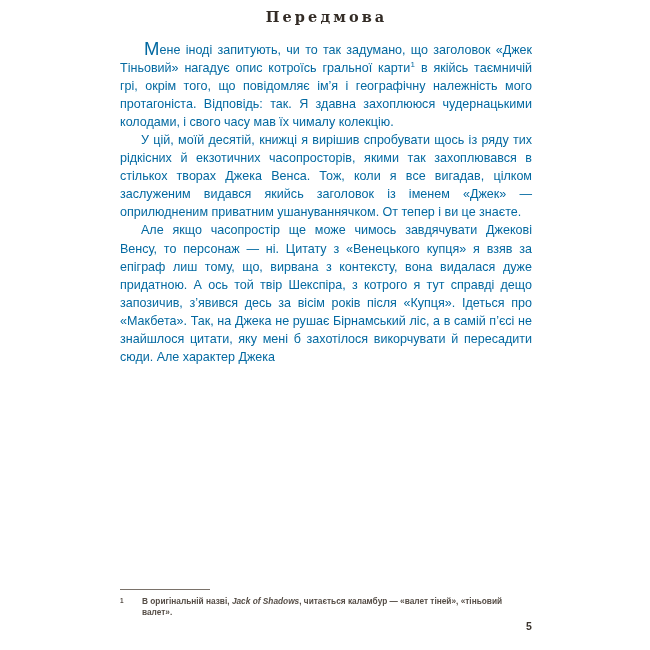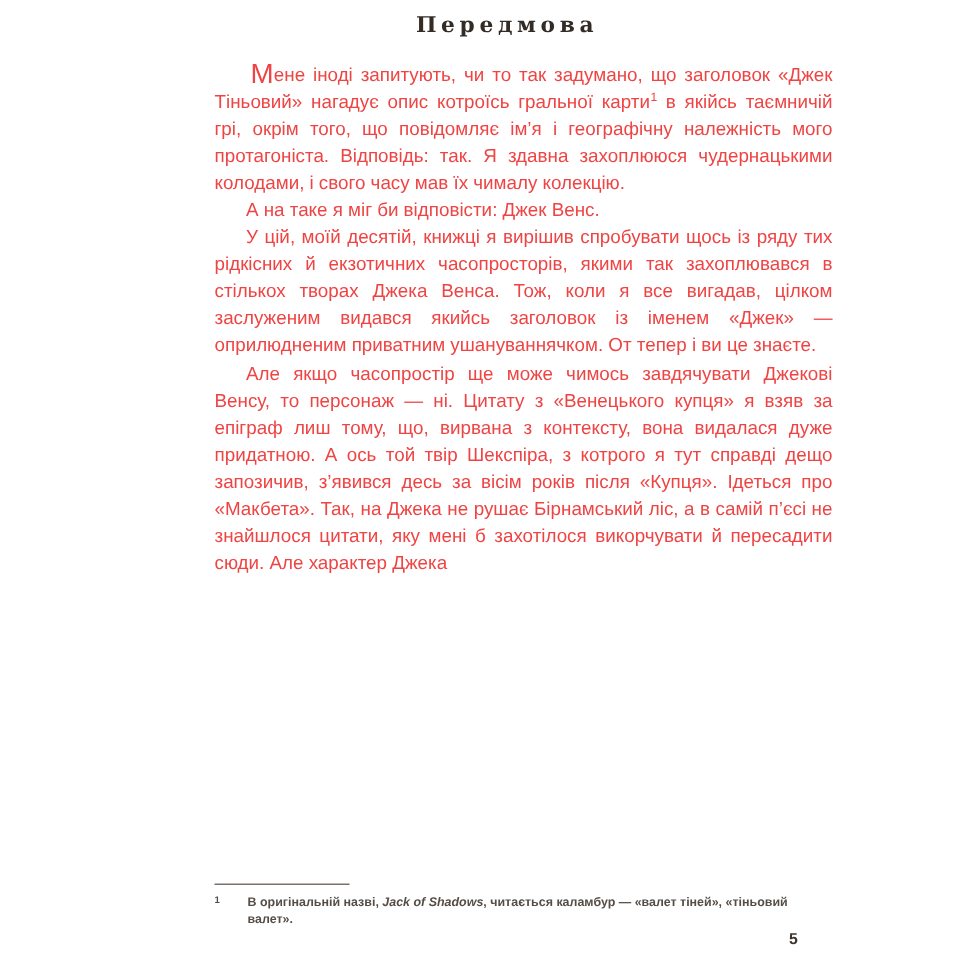--- a/index.html
+++ b/index.html
@@ -14,21 +14,20 @@
     font-family: "Liberation Sans", "DejaVu Sans", sans-serif;
     color: #3b342e;
     overflow: hidden;
     position: relative;
     -webkit-font-smoothing: antialiased;
   }
 
   .page {
     position: absolute;
     inset: 0;
-    margin-left: 23px;
   }
 
   
   .page-title {
     position: absolute;
     top: 8px;
     left: 0;
     right: 0;
     text-align: center;
     font-family: "DejaVu Serif", "Liberation Serif", serif;
@@ -49,21 +48,21 @@
 
   p.body-par {
     margin: 0;
     font-size: 12.55px;
     line-height: 18.05px;
     text-align: justify;
     text-indent: 21px;
     hyphens: manual;
     -webkit-hyphens: manual;
     word-spacing: -0.05px;
-    color: #ef4444;
+    color: #0369a1;
   }
 
   p.body-par:first-child {
     text-indent: 24px;
   }
 
   
   .initial-cap {
     font-size: 18.5px;
     line-height: 0;
@@ -127,21 +126,20 @@
 <div class="page">
 
   <div class="page-title">Передмова</div>
 
   <div class="text-column">
 
     <p class="body-par"><span class="initial-cap">М</span><span>ене іноді запитують, чи то так задумано, що заголовок «Джек Тіньовий» нагадує опис котроїсь гральної карти</span><sup class="fn-ref">1</sup><span> в якійсь таємничій грі, окрім того, що повідомляє ім’я і географічну належність мого протагоніста. Відповідь: так. Я здавна захоплююся чудернацькими колодами, і свого часу мав їх чималу колекцію.</span></p>
 
 
 
-    <p class="body-par">А на таке я міг би відповісти: Джек Венс.</p>
 
     <p class="body-par">У цій, моїй десятій, книжці я вирішив спробувати щось із ряду тих рідкісних й екзотичних часопросторів, якими так захоплювався в стількох творах Джека Венса. Тож, коли я все вигадав, цілком заслуженим видався якийсь заголовок із іменем «Джек» — оприлюдненим приватним ушануваннячком. От тепер і ви це знаєте.</p>
 
 
     <p class="body-par">Але якщо часопростір ще може чимось завдячувати Джекові Венсу, то персонаж — ні. Цитату з «Венецького купця» я взяв за епіграф лиш тому, що, вирвана з контексту, вона видалася дуже придатною. А ось той твір Шекспіра, з котрого я тут справді дещо запозичив, з’явився десь за вісім років після «Купця». Ідеться про «Макбета». Так, на Джека не рушає Бірнамський ліс, а в самій п’єсі не знайшлося цитати, яку мені б захотілося викорчувати й пересадити сюди. Але характер Джека</p>
 
   </div>
 
   <div class="footnote-area">
     <div class="footnote-rule"></div>

